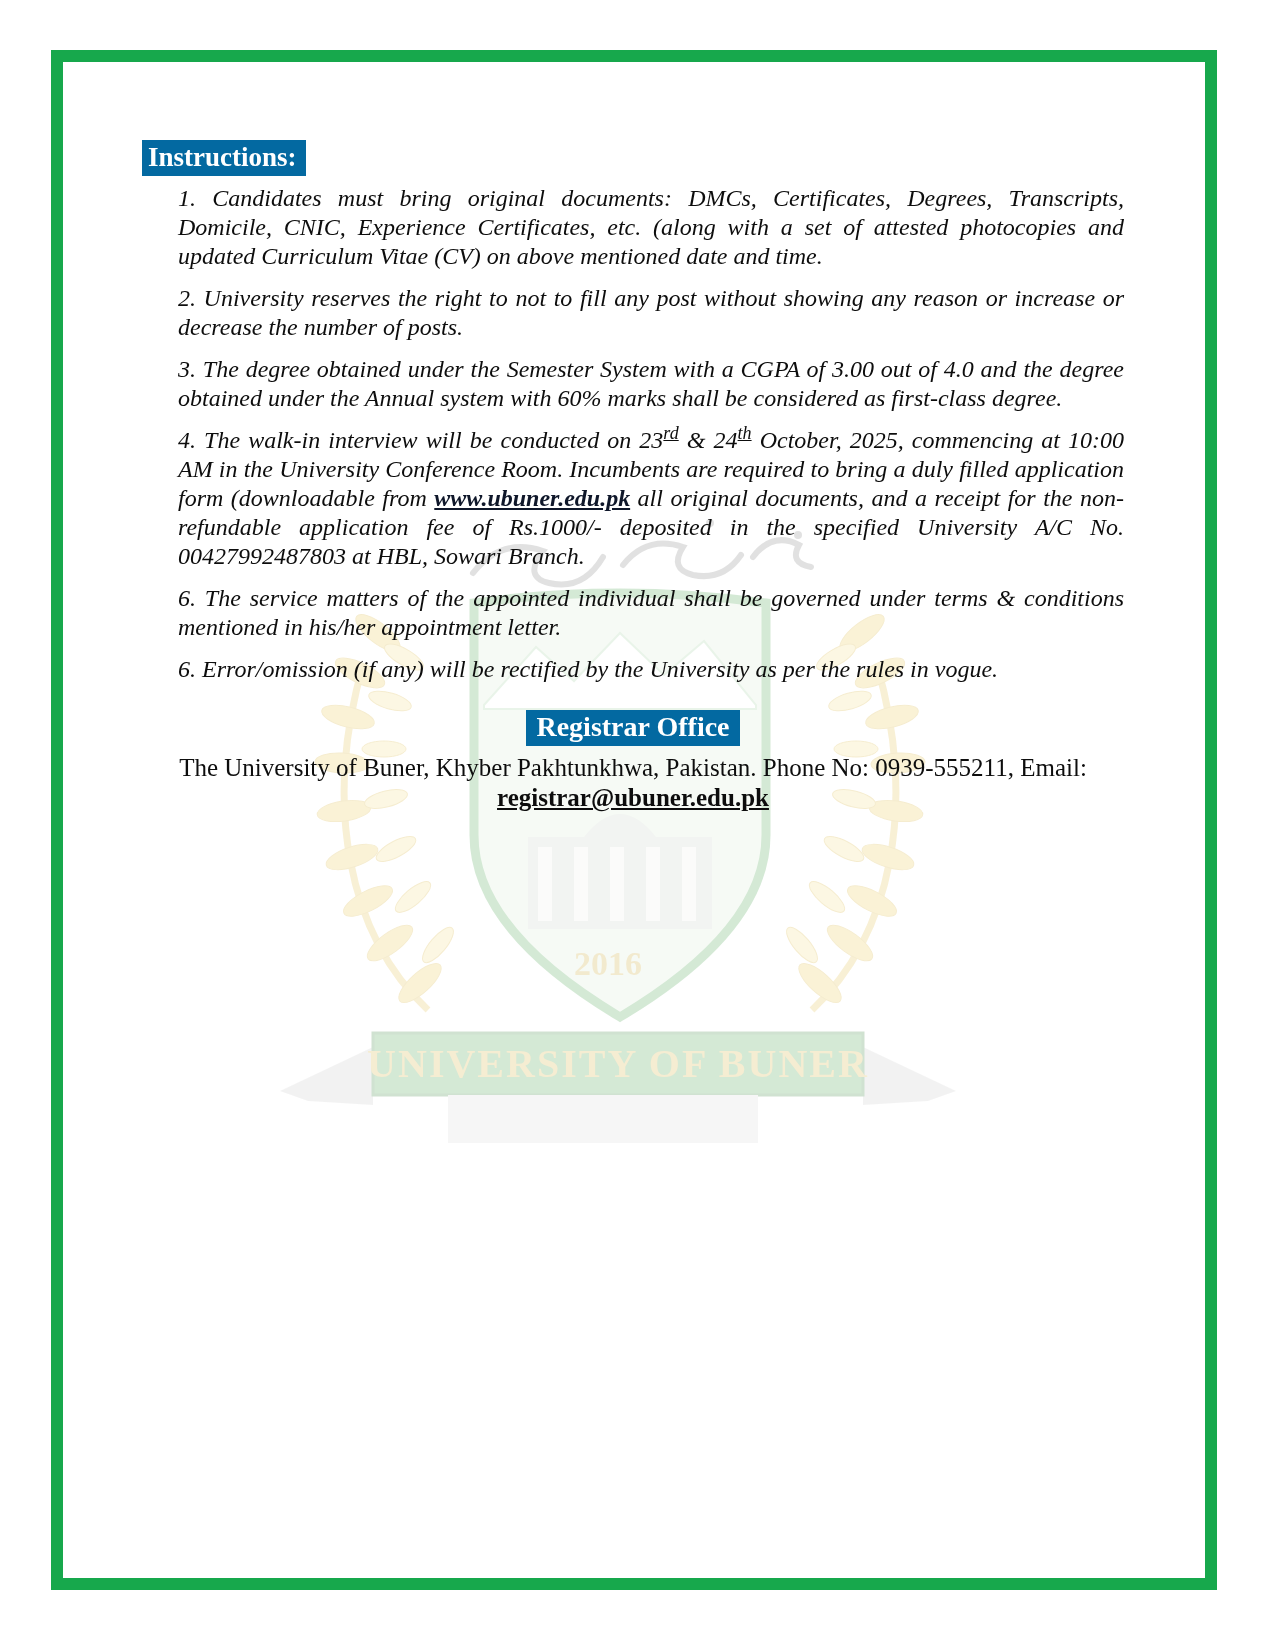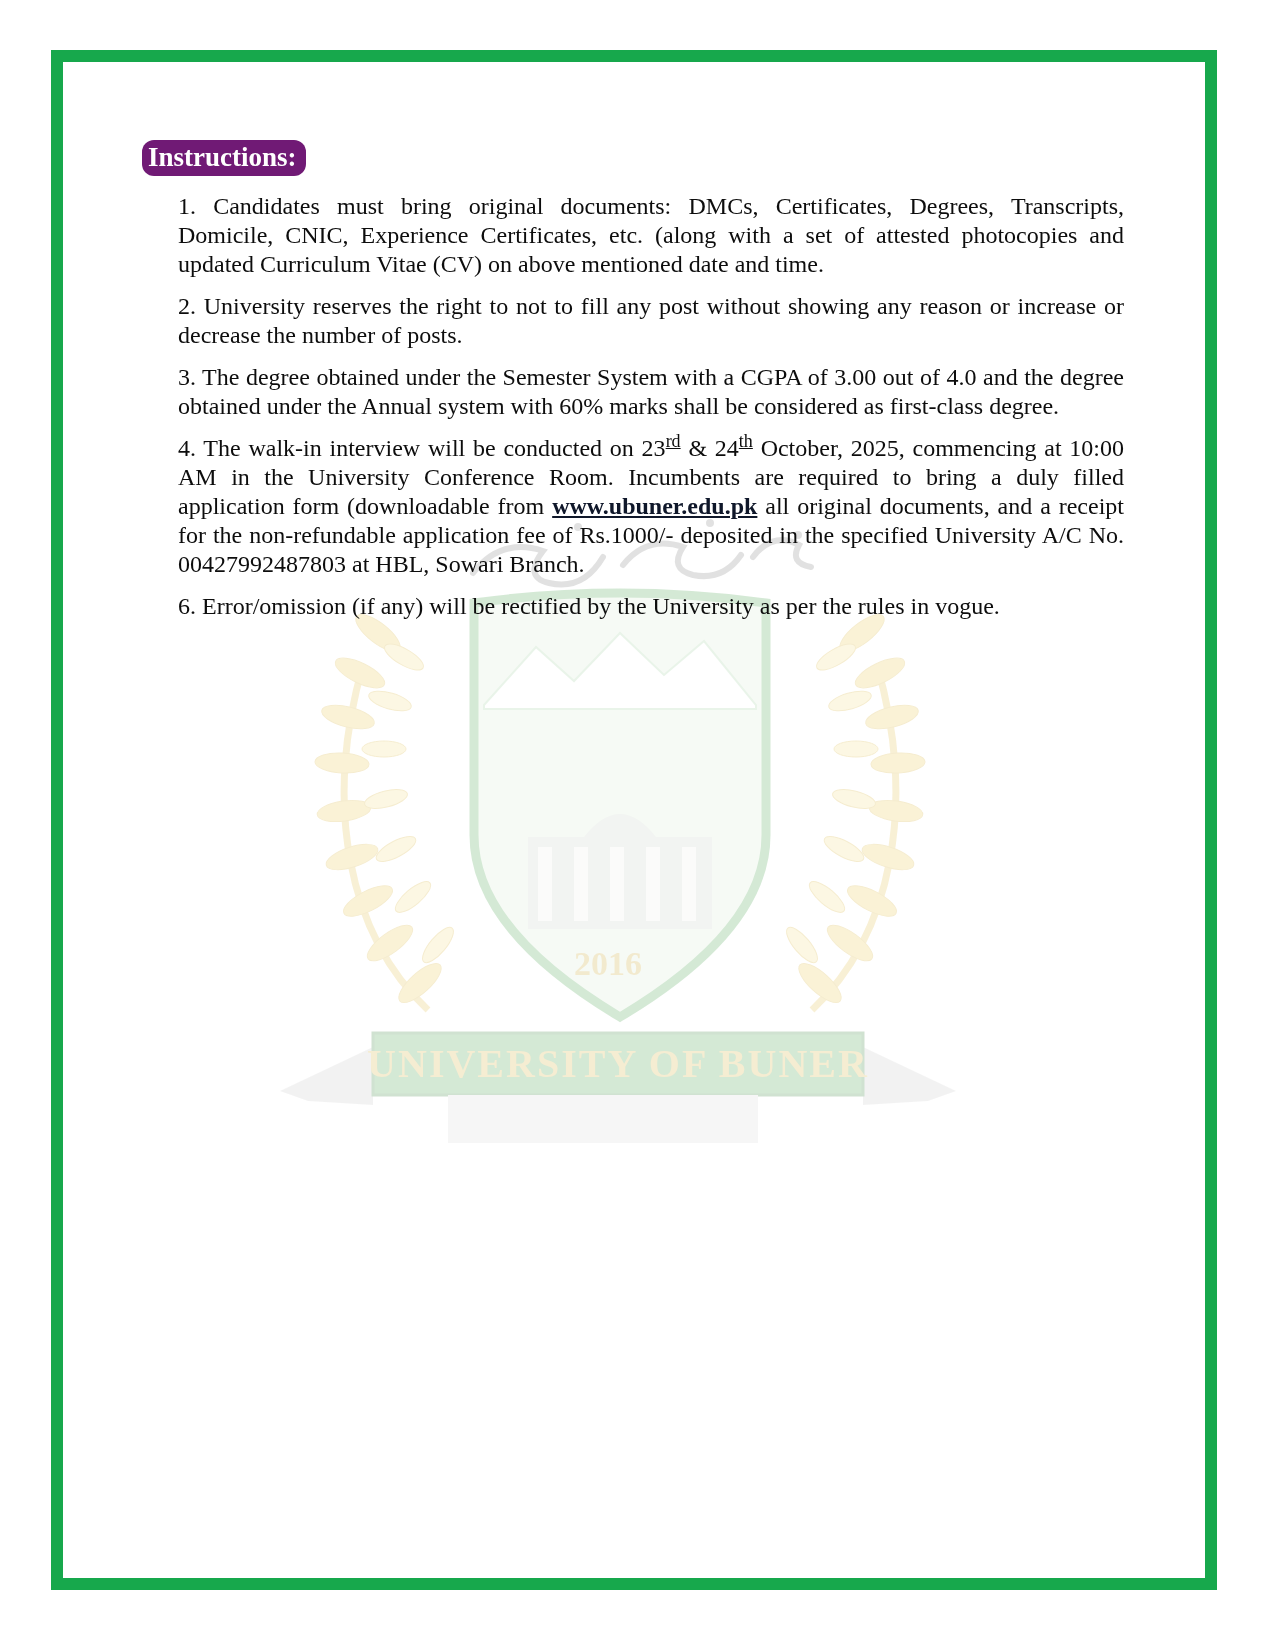--- a/index.html
+++ b/index.html
@@ -13,24 +13,24 @@
     border:12px solid #17a84c;box-sizing:border-box;pointer-events:none;
   }
   .watermark{
     position:absolute;left:278px;top:505px;width:680px;height:640px;
     opacity:0.22;pointer-events:none;
   }
   .content{
     position:absolute;left:142px;top:140px;width:982px;
   }
   .black-box{
-    display:inline-block;background:#701a75;color:#fff;font-weight:bold;
-    font-size:27px;line-height:31px;padding:2px 9px 3px 6px;border-radius:12px;
+    display:inline-block;background:#0369a1;color:#fff;font-weight:bold;
+    font-size:27px;line-height:31px;padding:2px 9px 3px 6px;
   }
-  .items{margin-top:16px;}
+  .items{margin-top:8px;font-style:italic;}
   .item{
     margin:0 0 13px 0;padding-left:36px;font-size:24px;line-height:29px;
     text-align:justify;
   }
   .sup{
     font-size:18px;vertical-align:super;line-height:0;
     text-decoration:underline;
   }
   .doc-link{
     font-weight:bold;text-decoration:underline;color:#0f172a;cursor:pointer;
@@ -108,17 +108,23 @@
 
 <div class="content">
 
   <div class="black-box">Instructions:</div>
 
   <div class="items">
     <p class="item">1. Candidates must bring original documents: DMCs, Certificates, Degrees, Transcripts, Domicile, CNIC, Experience Certificates, etc. (along with a set of attested photocopies and updated Curriculum Vitae (CV) on above mentioned date and time.</p>
     <p class="item">2. University reserves the right to not to fill any post without showing any reason or increase or decrease the number of posts.</p>
     <p class="item">3. The degree obtained under the Semester System with a CGPA of 3.00 out of 4.0 and the degree obtained under the Annual system with 60% marks shall be considered as first-class degree.</p>
     <p class="item"><span>4. The walk-in interview will be conducted on 23</span><span class="sup">rd</span><span> &amp; 24</span><span class="sup">th</span><span> October, 2025, commencing at 10:00 AM in the University Conference Room. Incumbents are required to bring a duly filled application form (downloadable from </span><span class="doc-link">www.ubuner.edu.pk</span><span> all original documents, and a receipt for the non-refundable application fee of Rs.1000/- deposited in the specified University A/C No. 00427992487803 at HBL, Sowari Branch.</span></p>
+    <p class="item">6. The service matters of the appointed individual shall be governed under terms &amp; conditions mentioned in his/her appointment letter.</p>
     <p class="item">6. Error/omission (if any) will be rectified by the University as per the rules in vogue.</p>
   </div>
 
+  <div class="registrar">
+    <div class="black-box">Registrar Office</div>
+    <div class="reg-line">The University of Buner, Khyber Pakhtunkhwa, Pakistan. Phone No: 0939-555211, Email:</div>
+    <div class="reg-email"><a>registrar@ubuner.edu.pk</a></div>
+  </div>
 
 </div>
 
 </body></html>

